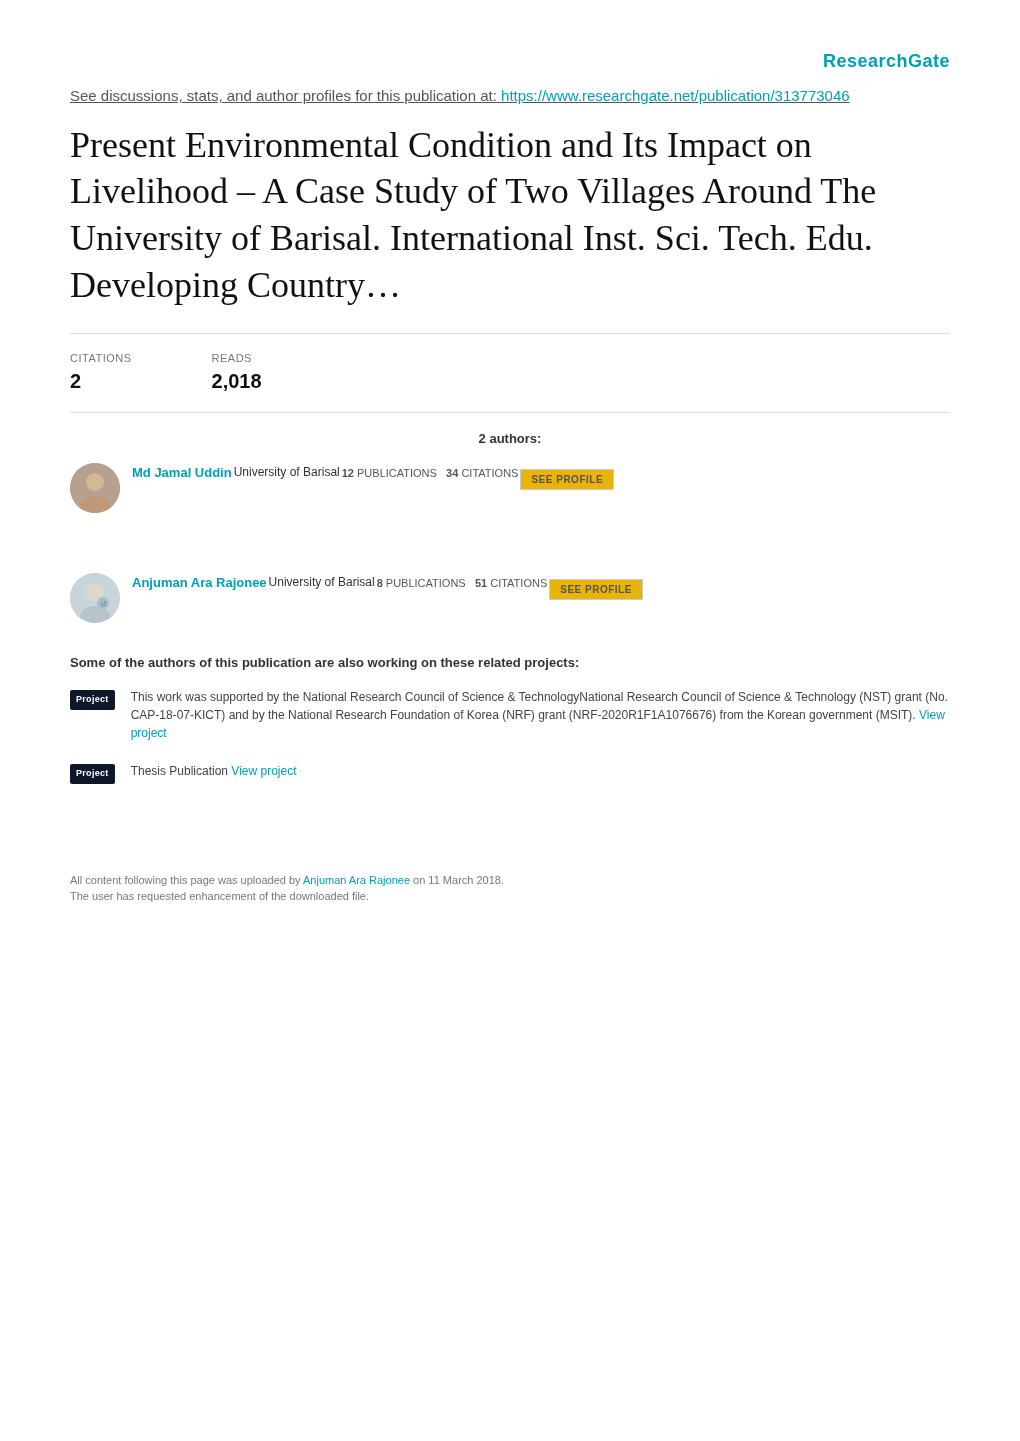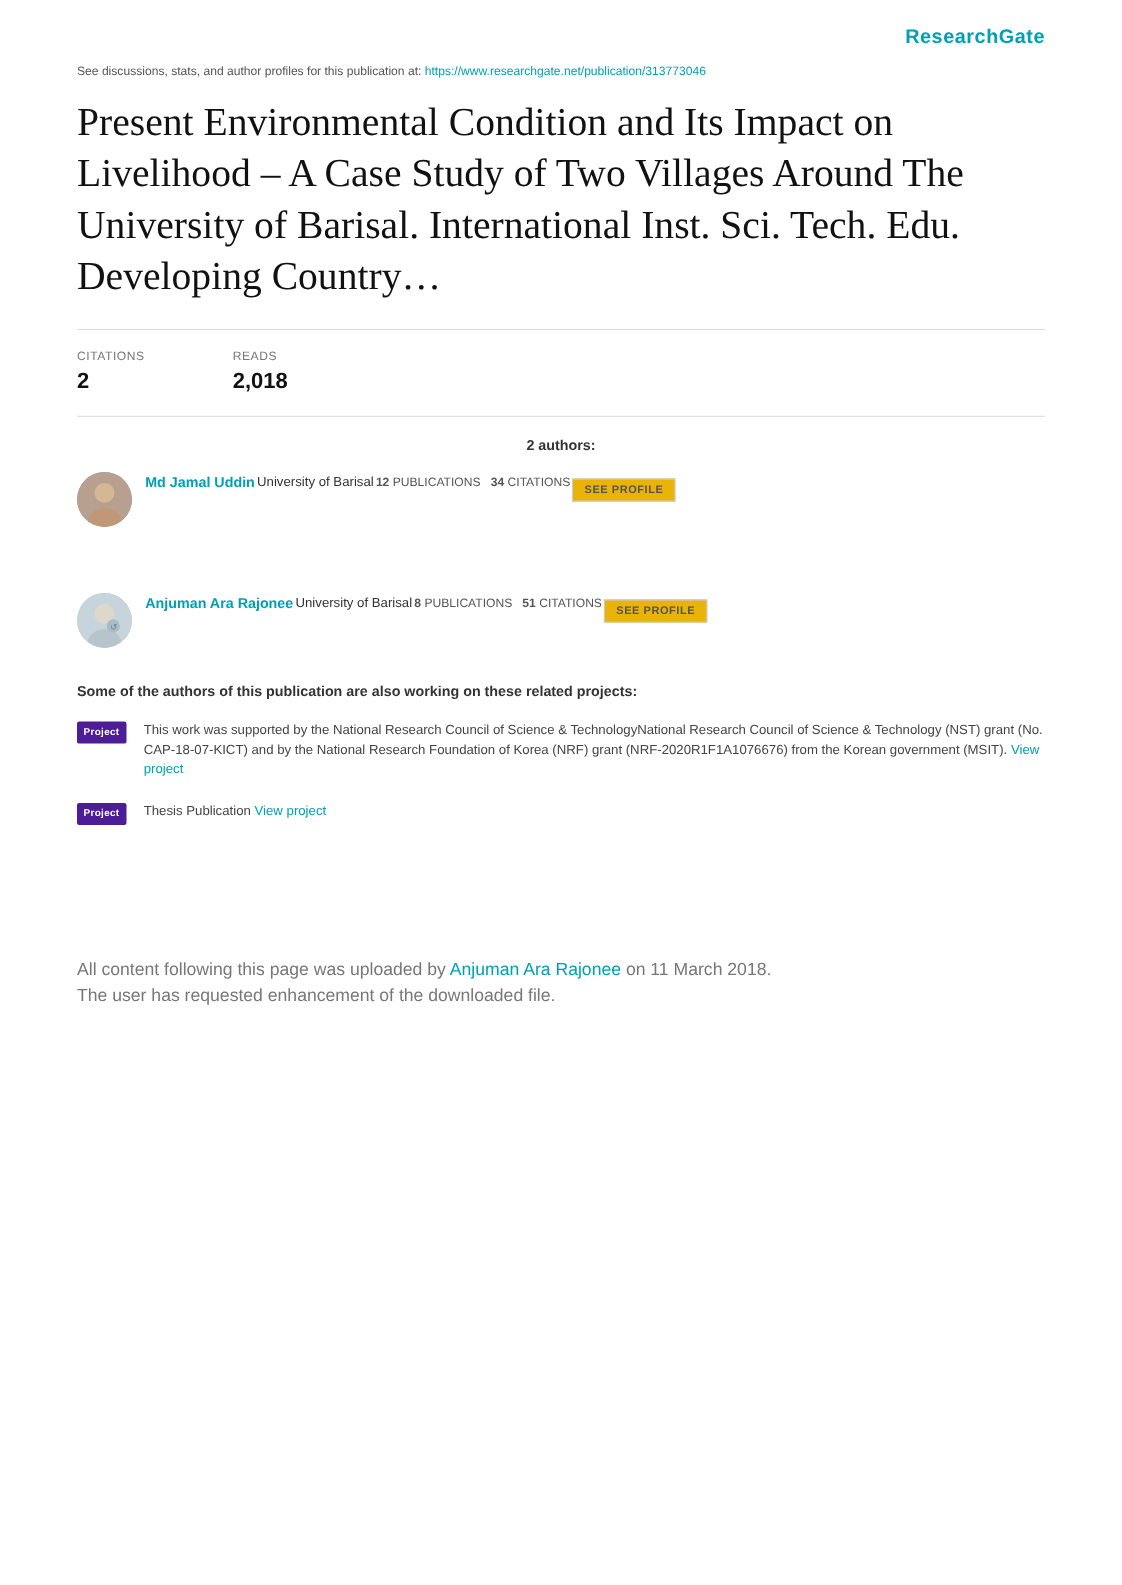--- a/index.html
+++ b/index.html
@@ -12,33 +12,35 @@
     }
     .page-wrapper {
       max-width: 960px;
       margin: 0 auto;
       padding: 20px 40px 60px 40px;
     }
     .top-bar {
       display: flex;
       justify-content: flex-end;
       margin-bottom: 10px;
+      margin-top: 28px;
     }
     .brand-name {
       color: #00a0b4;
       font-size: 18px;
       font-weight: bold;
       letter-spacing: 0.5px;
       font-family: Arial, sans-serif;
     }
     .see-discussions {
-      font-size: 11px;
+      font-size: 15px;
       color: #555;
       margin-bottom: 14px;
       font-family: Arial, sans-serif;
+      text-decoration: underline;
     }
     .see-discussions a {
       color: #00a0b4;
       text-decoration: none;
     }
     .main-title {
       font-size: 36px;
       font-weight: normal;
       line-height: 1.3;
       color: #111;
@@ -157,42 +159,42 @@
       font-size: 13px;
       margin-bottom: 16px;
     }
     .project-item {
       display: flex;
       gap: 16px;
       margin-bottom: 20px;
       align-items: flex-start;
     }
     .project-badge {
-      background: #4c1d95;
+      background: #0f172a;
       color: #fff;
       font-size: 9px;
       font-weight: bold;
       padding: 3px 6px;
       border-radius: 2px;
       flex-shrink: 0;
       margin-top: 2px;
       letter-spacing: 0.3px;
     }
     .project-text {
       font-size: 12px;
       color: #444;
       line-height: 1.5;
     }
     .project-text a {
       color: #00a0b4;
       text-decoration: none;
     }
     .footer-area {
-      margin-top: 120px;
-      font-size: 16px;
+      margin-top: 88px;
+      font-size: 11px;
       color: #777;
       font-family: Arial, sans-serif;
     }
     .footer-area a {
       color: #00a0b4;
       text-decoration: none;
     }
     
     .avatar-svg {
       width: 50px;

